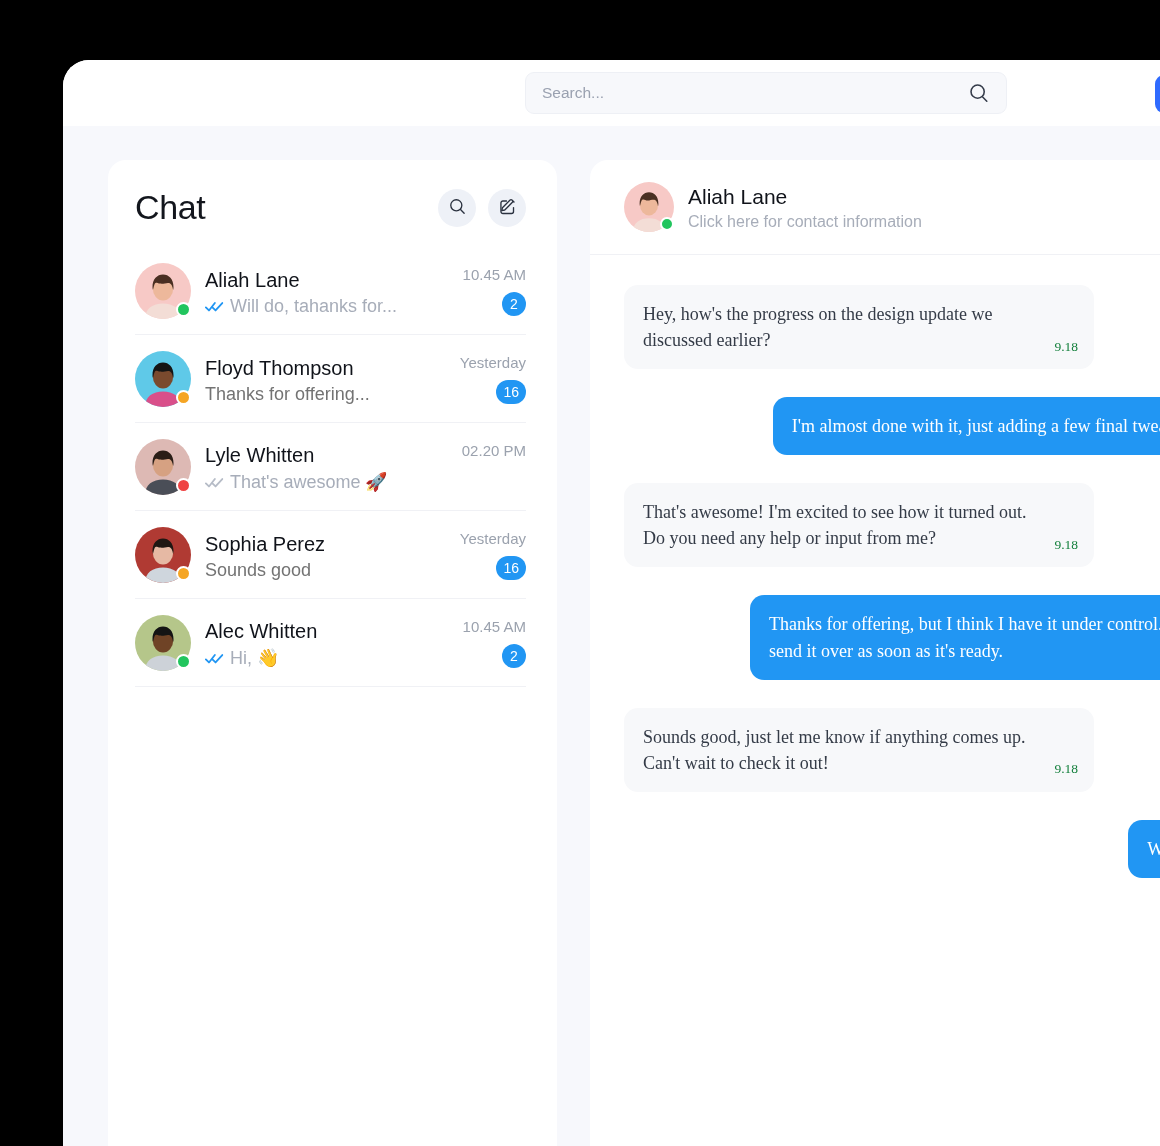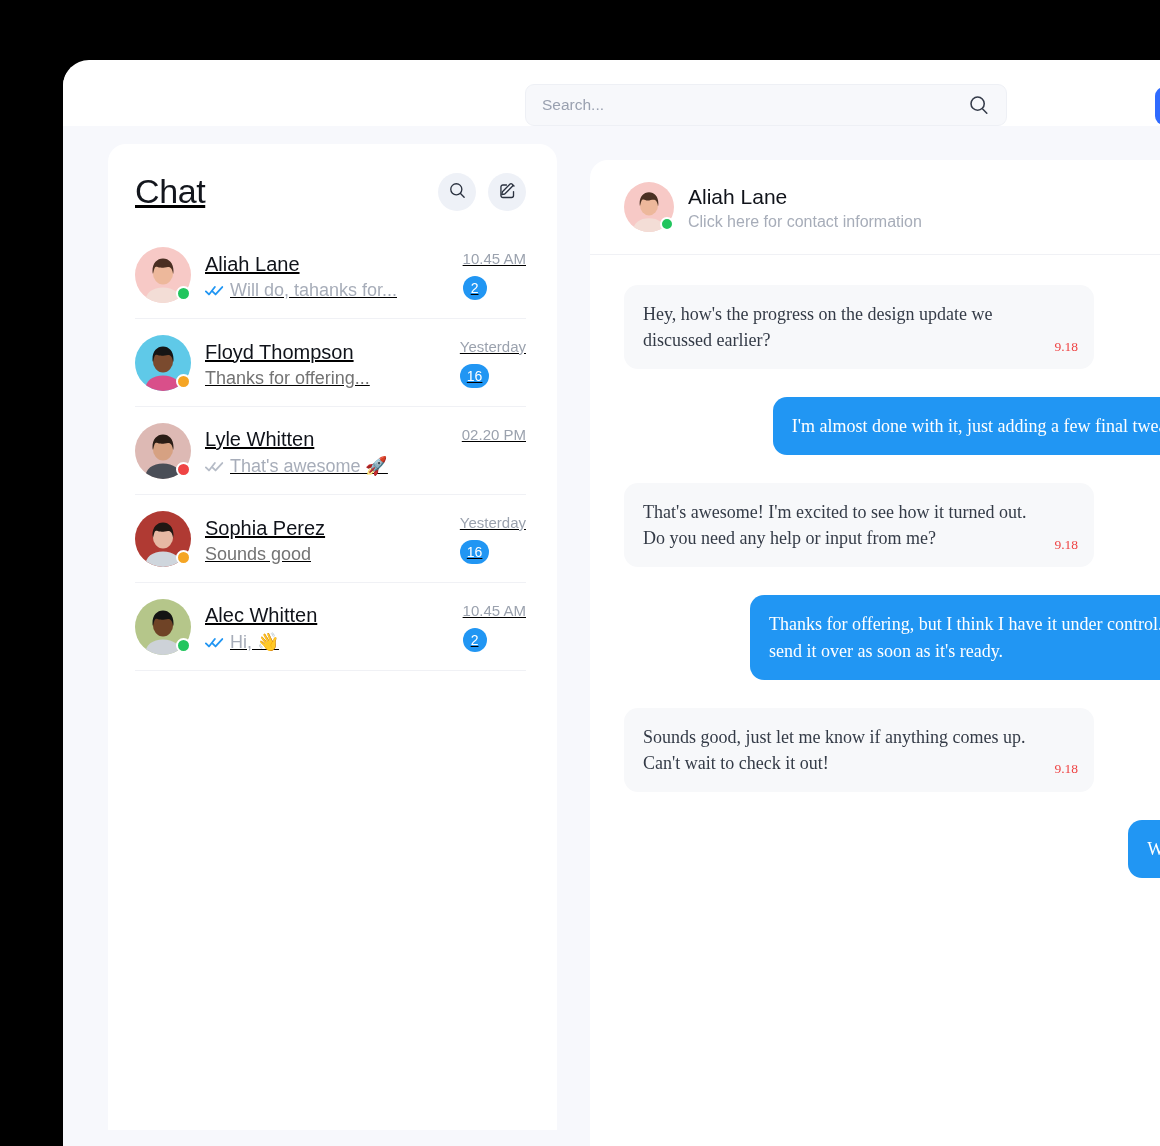--- a/index.html
+++ b/index.html
@@ -22,21 +22,21 @@
     width: 1097px;
     height: 1086px;
     background: #ffffff;
     border-top-left-radius: 26px;
     overflow: hidden;
   }
 
   
   #topbar {
     position: absolute;
-    left: 0; top: 12px;
+    left: 0; top: 0;
     width: 1097px;
     height: 66px;
     background: #ffffff;
   }
 
   #search-wrap {
     position: absolute;
     left: 462px;
     top: 12px;
     width: 482px;
@@ -83,27 +83,26 @@
     left: 0; top: 66px;
     width: 1097px;
     height: 1020px;
     background: #f7f8fc;
   }
 
   
   #chat-list-panel {
     position: absolute;
     left: 45px;
-    top: 18px;
+    top: 34px;
     width: 449px;
     height: 986px;
     background: #ffffff;
     border-radius: 18px 18px 0 0;
     overflow: hidden;
-    text-decoration: underline;
   }
 
   #chat-list-header {
     display: flex;
     align-items: center;
     justify-content: space-between;
     padding: 28px 31px 20px 27px;
   }
 
   #chat-list-title {
@@ -193,21 +192,21 @@
     white-space: nowrap;
     overflow: hidden;
     text-overflow: ellipsis;
   }
   .conv-preview.dark { color: #737373; }
 
   .conv-meta {
     flex: 0 0 auto;
     display: flex;
     flex-direction: column;
-    align-items: flex-start;
+    align-items: flex-end;
     justify-content: center;
     gap: 9px;
     margin-left: 10px;
   }
 
   .conv-time {
     font-size: 15px;
     color: #9ba2ae;
     white-space: nowrap;
   }
@@ -292,21 +291,21 @@
     background: #2196f3;
     color: #ffffff;
     border-radius: 14px;
   }
 
   .bubble-time {
     position: absolute;
     right: 16px;
     bottom: 13px;
     font-size: 13.5px;
-    color: #ef4444;
+    color: #15803d;
   }
 
   
   .msg-row.outgoing .bubble { margin-right: -60px; }
 </style>
 </head>
 <body>
 
 <div id="device-frame">
 

